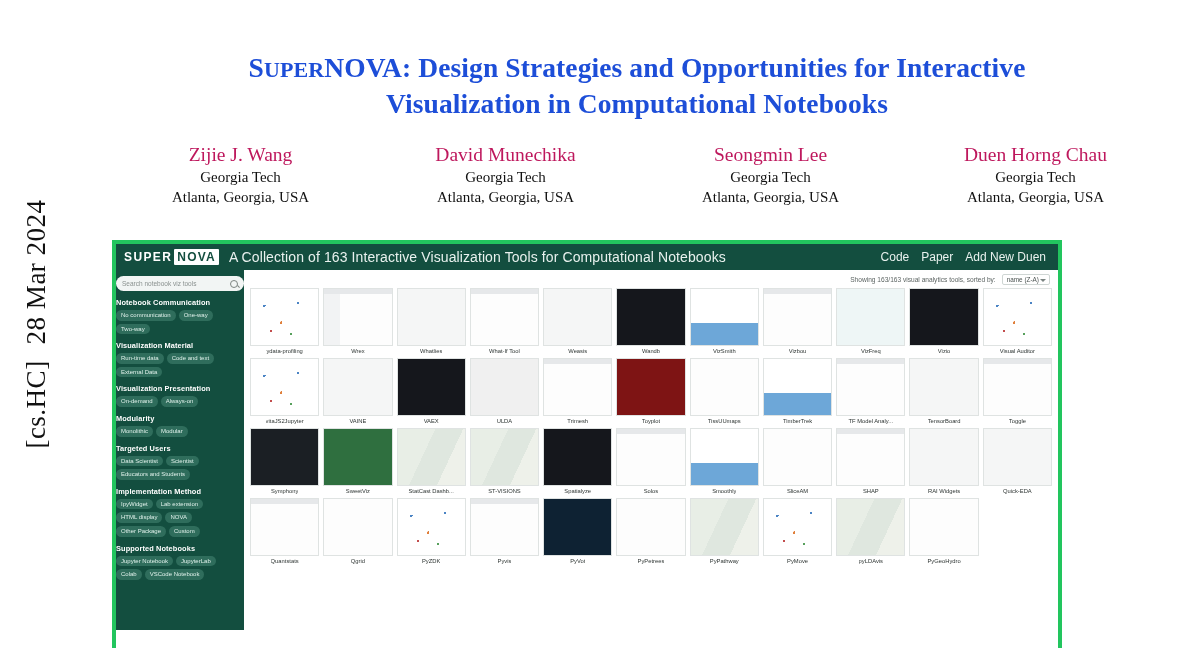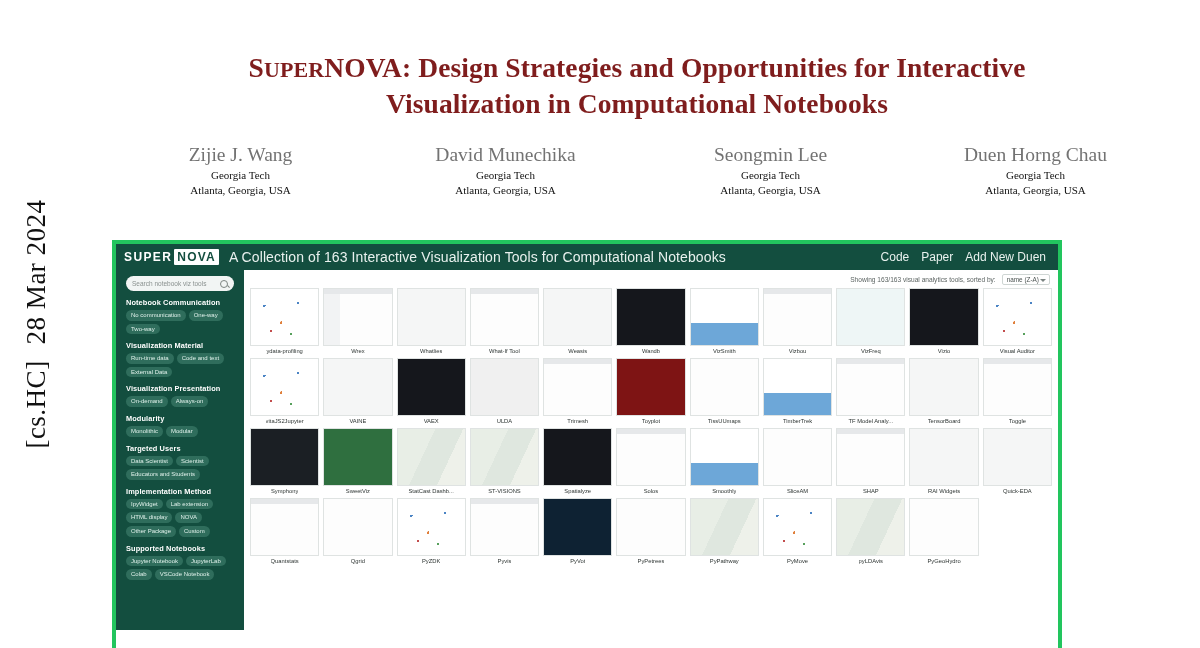--- a/index.html
+++ b/index.html
@@ -48,21 +48,21 @@
   .title {
     position: absolute;
     left: 30px;
     top: 50px;
     width: 1070px;
     text-align: center;
     font-family: "Liberation Serif", serif;
     font-weight: bold;
     font-size: 27.5px;
     line-height: 1.30;
-    color: #7f1d1d;
+    color: #1d4ed8;
     letter-spacing: 0.1px;
   }
   .title .sc-big { font-size: 27.5px; }
   .title .sc-small { font-size: 22px; }
 
   
   .authors {
     position: absolute;
     left: 36px;
     top: 142px;
@@ -70,25 +70,25 @@
     display: flex;
     justify-content: space-between;
   }
   .author {
     width: 25%;
     text-align: center;
     font-family: "Liberation Serif", serif;
   }
   .author .name {
     font-size: 19.5px;
-    color: #737373;
+    color: #be185d;
     line-height: 1.35;
   }
   .author .aff, .author .loc {
-    font-size: 11px;
+    font-size: 15px;
     color: #111;
     line-height: 1.32;
   }
 
   
   .figure {
     position: absolute;
     left: 40px;
     top: 240px;
     width: 950px;
@@ -140,21 +140,21 @@
   }
   .header-links span { cursor: pointer; }
 
   .app-body {
     display: flex;
     height: 360px;
   }
   .sidebar {
     width: 128px;
     background: #134e3f;
-    padding: 6px 10px;
+    padding: 6px 0;
     box-sizing: border-box;
     color: #fff;
   }
   .search-box {
     height: 15px;
     background: #f2f5f4;
     border-radius: 8px;
     display: flex;
     align-items: center;
     padding: 0 6px;

